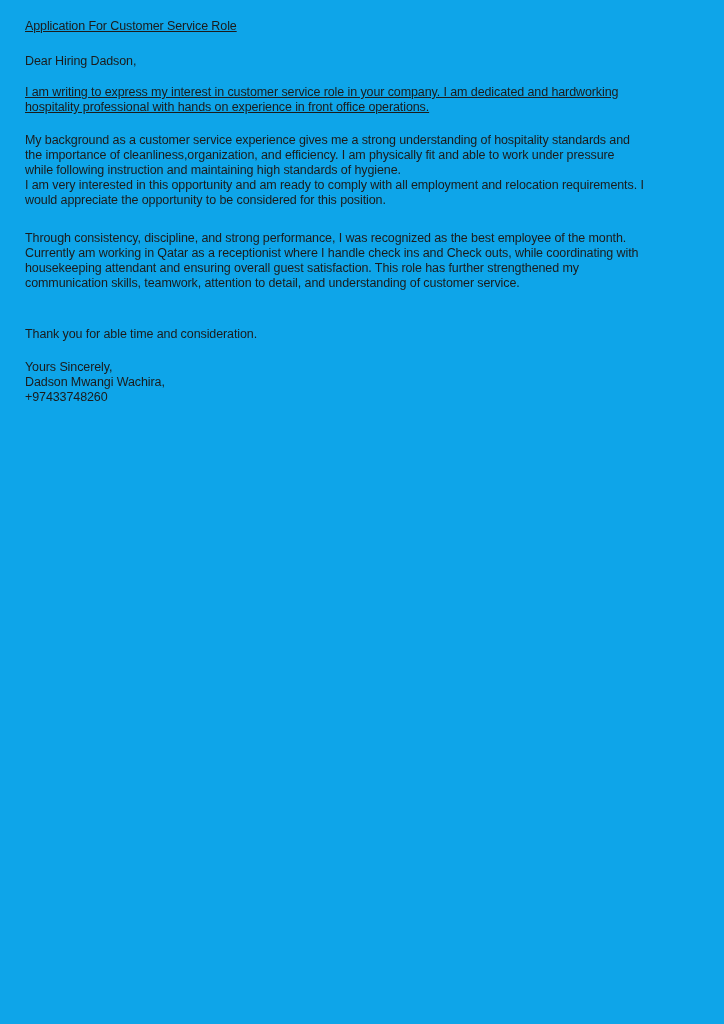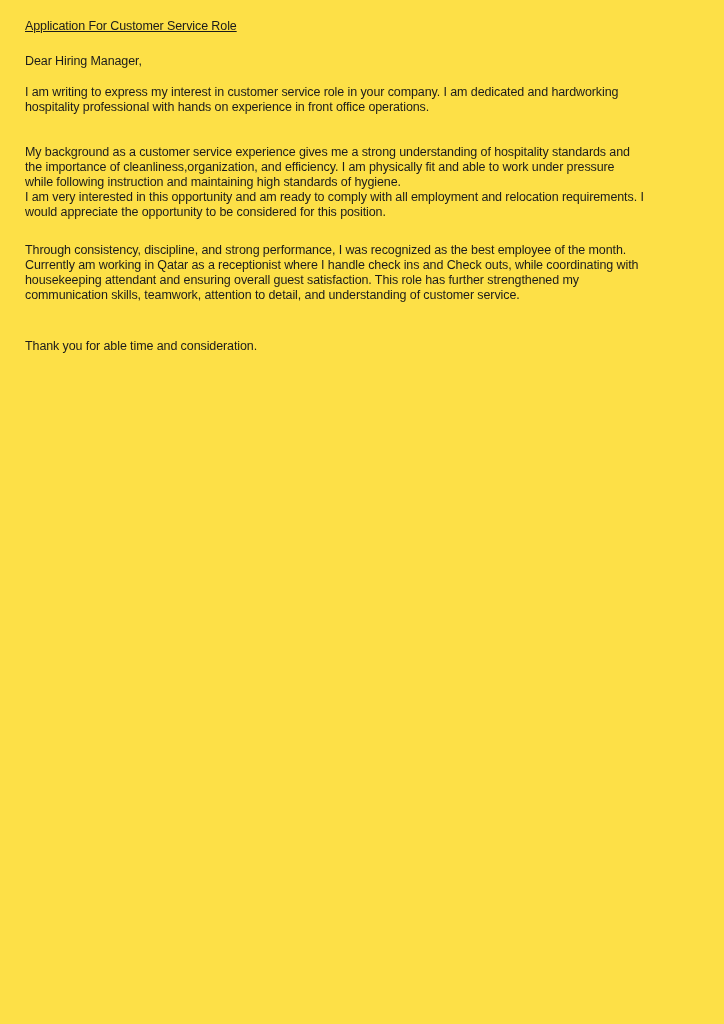--- a/index.html
+++ b/index.html
@@ -4,21 +4,21 @@
 <style>
   html, body {
     margin: 0;
     padding: 0;
     background: #ffffff;
   }
   .page {
     position: relative;
     width: 724px;
     height: 1024px;
-    background: #fde047;
+    background: #0ea5e9;
     box-sizing: border-box;
     padding: 19px 24px 0 25px;
     overflow: hidden;
   }
   .letter {
     font-family: "Liberation Sans", sans-serif;
     font-size: 12.5px;
     line-height: 15px;
     color: #1b1b1b;
     letter-spacing: -0.1px;
@@ -33,49 +33,54 @@
   .title-wrap {
     margin: 0 0 20px 0;
   }
   .salutation {
     margin: 0 0 16px 0;
   }
   .para {
     white-space: pre-line;
     margin: 0;
   }
-  .para.p1 { margin-bottom: 30px; }
+  .para.p1 { margin-bottom: 18px; text-decoration: underline; }
   .para.p2 { margin-bottom: 36px; }
   .para.p3 { margin-bottom: 23px; }
   .closing { margin: 0 0 18px 0; }
   .signature { margin: 0; white-space: pre-line; }
 </style>
 </head>
 <body>
 
 <div class="page">
   <div class="letter">
 
     <div class="title-wrap">
       <h1 class="title">Application For Customer Service Role</h1>
     </div>
 
-    <p class="salutation">Dear Hiring Manager,</p>
+    <p class="salutation">Dear Hiring Dadson,</p>
 
     <p class="para p1">I am writing to express my interest in customer service role in your company. I am dedicated and hardworking
 hospitality professional with hands on experience in front office operations.</p>
 
     <p class="para p3">My background as a customer service experience gives me a strong understanding of hospitality standards and
 the importance of cleanliness,organization, and efficiency. I am physically fit and able to work under pressure
 while following instruction and maintaining high standards of hygiene.
 I am very interested in this opportunity and am ready to comply with all employment and relocation requirements. I
 would appreciate the opportunity to be considered for this position.</p>
 
     <p class="para p2">Through consistency, discipline, and strong performance, I was recognized as the best employee of the month.
 Currently am working in Qatar as a receptionist where I handle check ins and Check outs, while coordinating with
 housekeeping attendant and ensuring overall guest satisfaction. This role has further strengthened my
 communication skills, teamwork, attention to detail, and understanding of customer service.</p>
 
     <p class="closing">Thank you for able time and consideration.</p>
 
+    <div class="signature-block">
+      <p class="signature">Yours Sincerely,</p>
+      <p class="signature">Dadson Mwangi Wachira,</p>
+      <p class="signature">+97433748260</p>
+    </div>
 
   </div>
 </div>
 
 </body></html>

